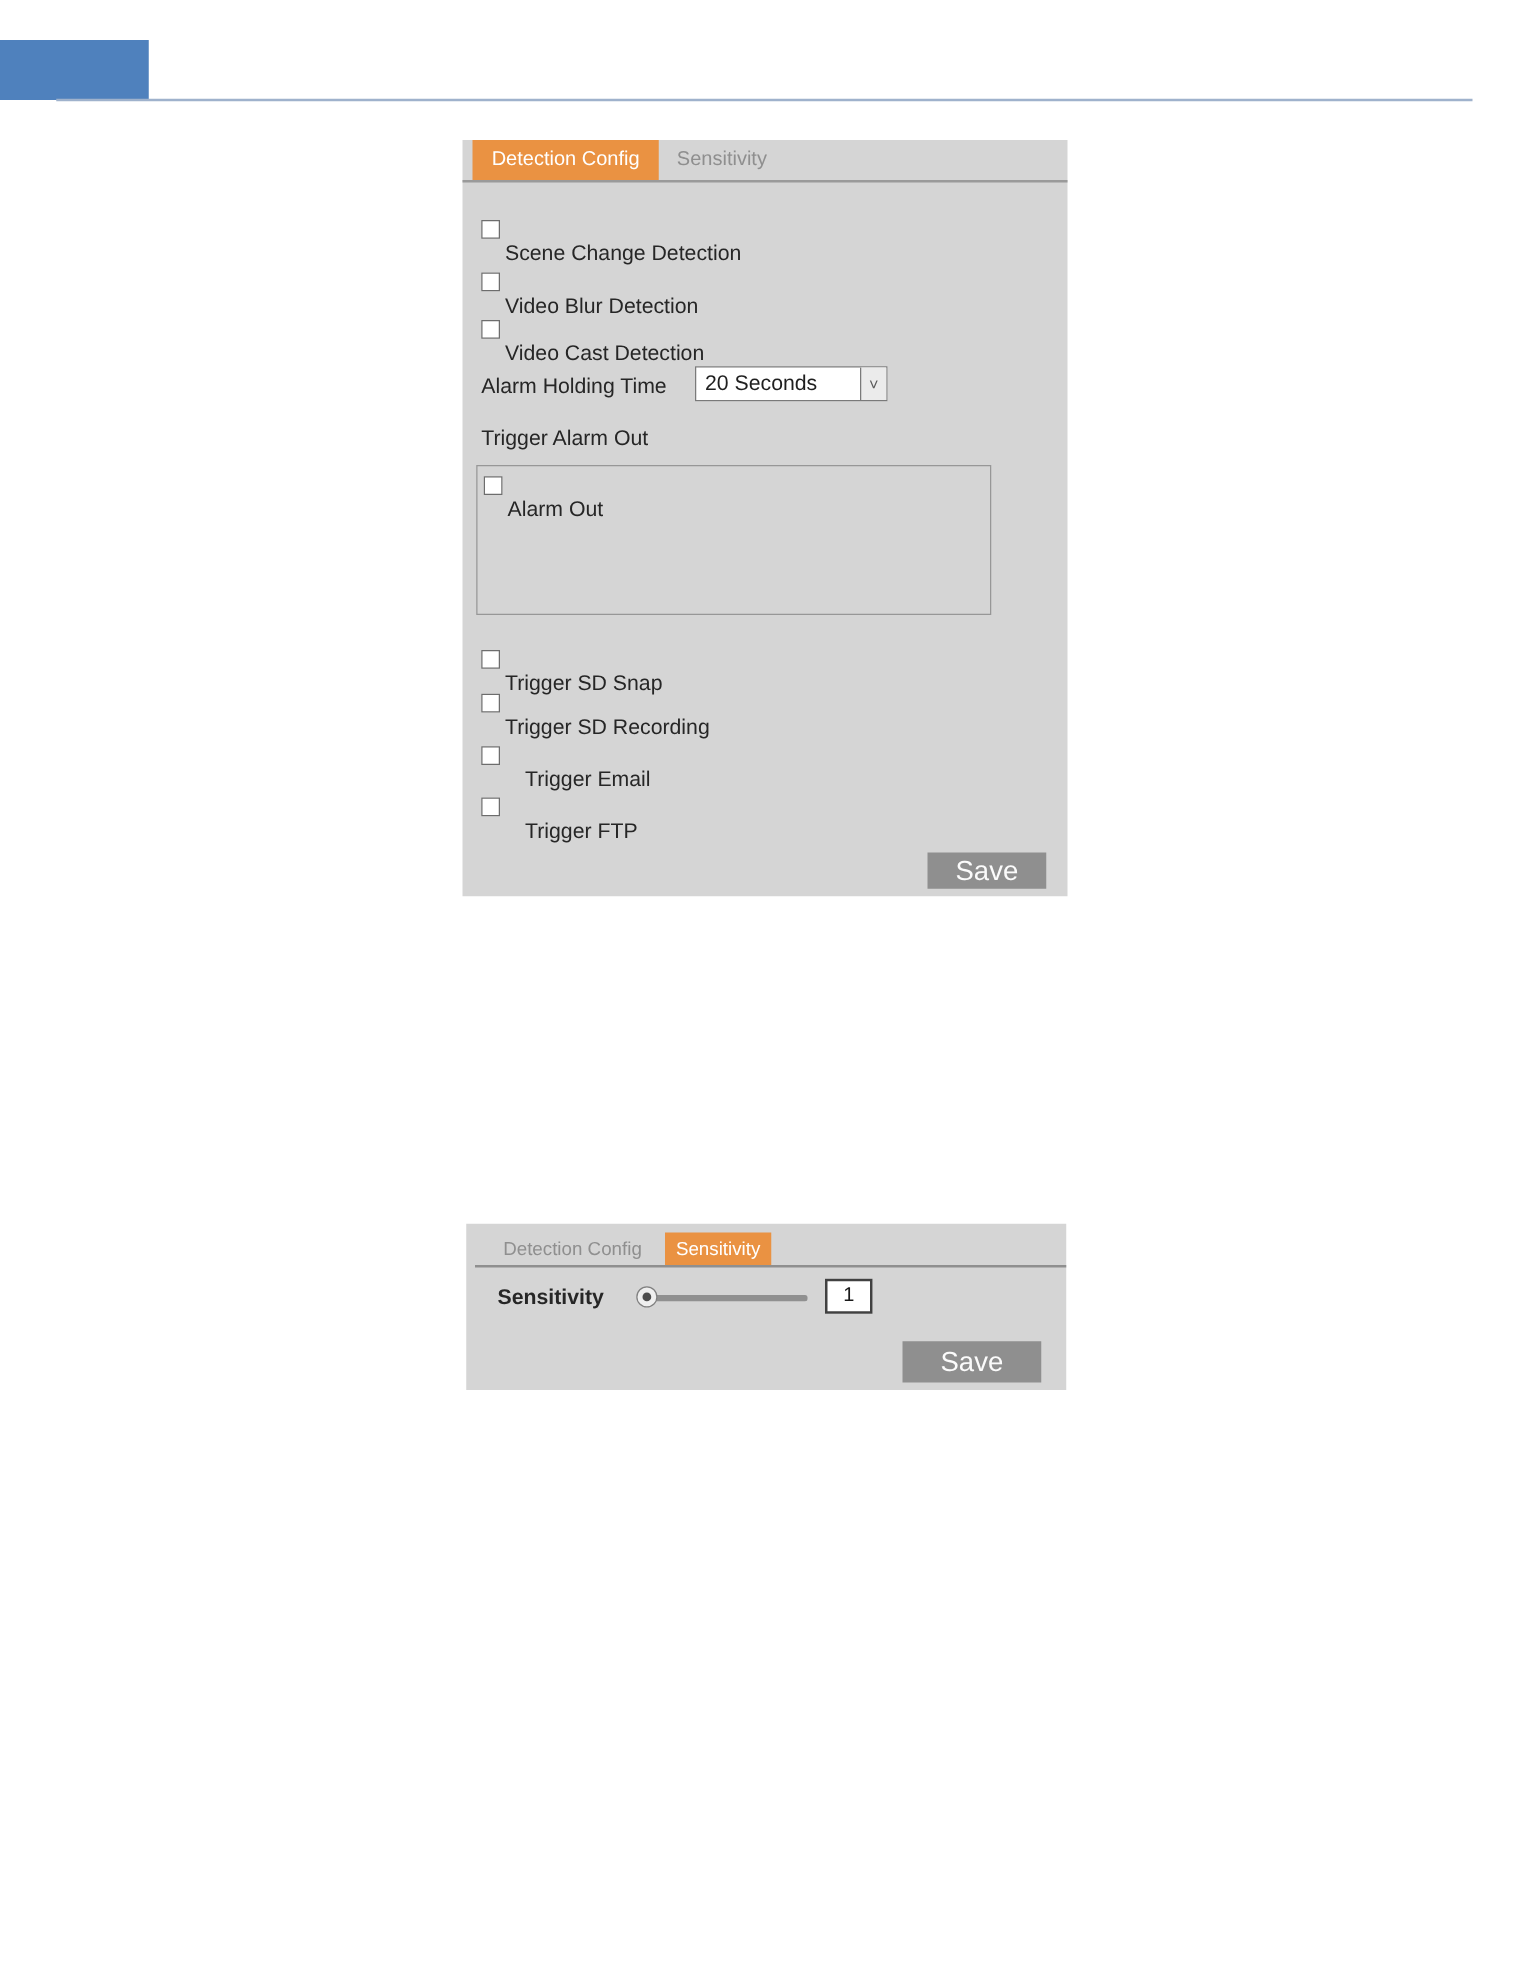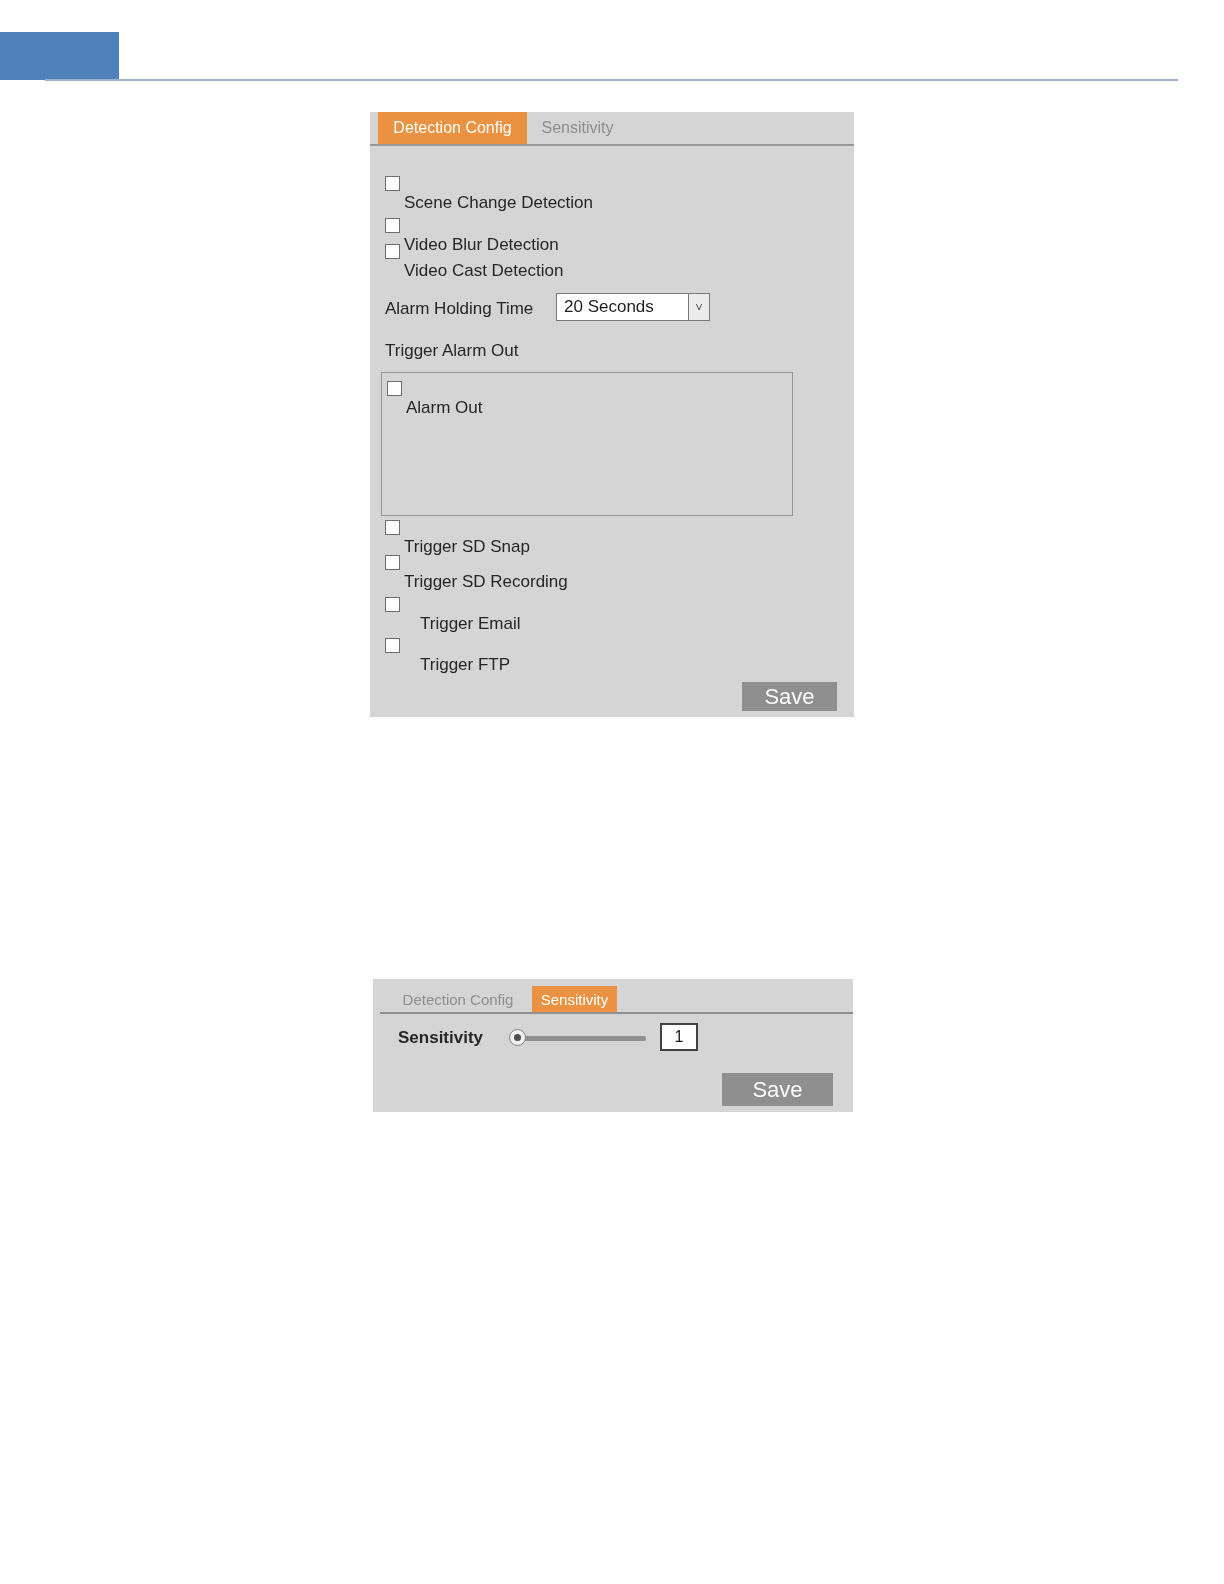--- a/index.html
+++ b/index.html
@@ -84,33 +84,33 @@
   <div class="abs tabline" style="left:0;top:32px;width:484px;"></div>
 
   <div class="abs cbrow" style="left:15px;top:61px;">
     <span class="cb"></span>
     <span class="lbl">Scene Change Detection</span>
   </div>
   <div class="abs cbrow" style="left:15px;top:103px;">
     <span class="cb"></span>
     <span class="lbl">Video Blur Detection</span>
   </div>
-  <div class="abs cbrow" style="left:15px;top:129px;">
+  <div class="abs cbrow" style="left:15px;top:141px;">
     <span class="cb"></span>
     <span class="lbl">Video Cast Detection</span>
   </div>
 
   <div class="abs plainlbl" style="left:15px;top:187px;">Alarm Holding Time</div>
   <div class="abs dropdown" style="left:186px;top:181px;">
     <div class="dropdown-value">20 Seconds</div>
     <div class="dropdown-arrow">˅</div>
   </div>
 
   <div class="abs plainlbl" style="left:15px;top:229px;">Trigger Alarm Out</div>
-  <div class="abs groupbox" style="left:11px;top:260px;width:412px;height:144px;">
+  <div class="abs groupbox" style="left:11px;top:260px;width:412px;height:120px;">
     <div class="cbrow" style="position:absolute;left:5px;top:5px;">
       <span class="cb"></span>
       <span class="lbl">Alarm Out</span>
     </div>
   </div>
 
   <div class="abs cbrow" style="left:15px;top:405px;">
     <span class="cb"></span>
     <span class="lbl">Trigger SD Snap</span>
   </div>

